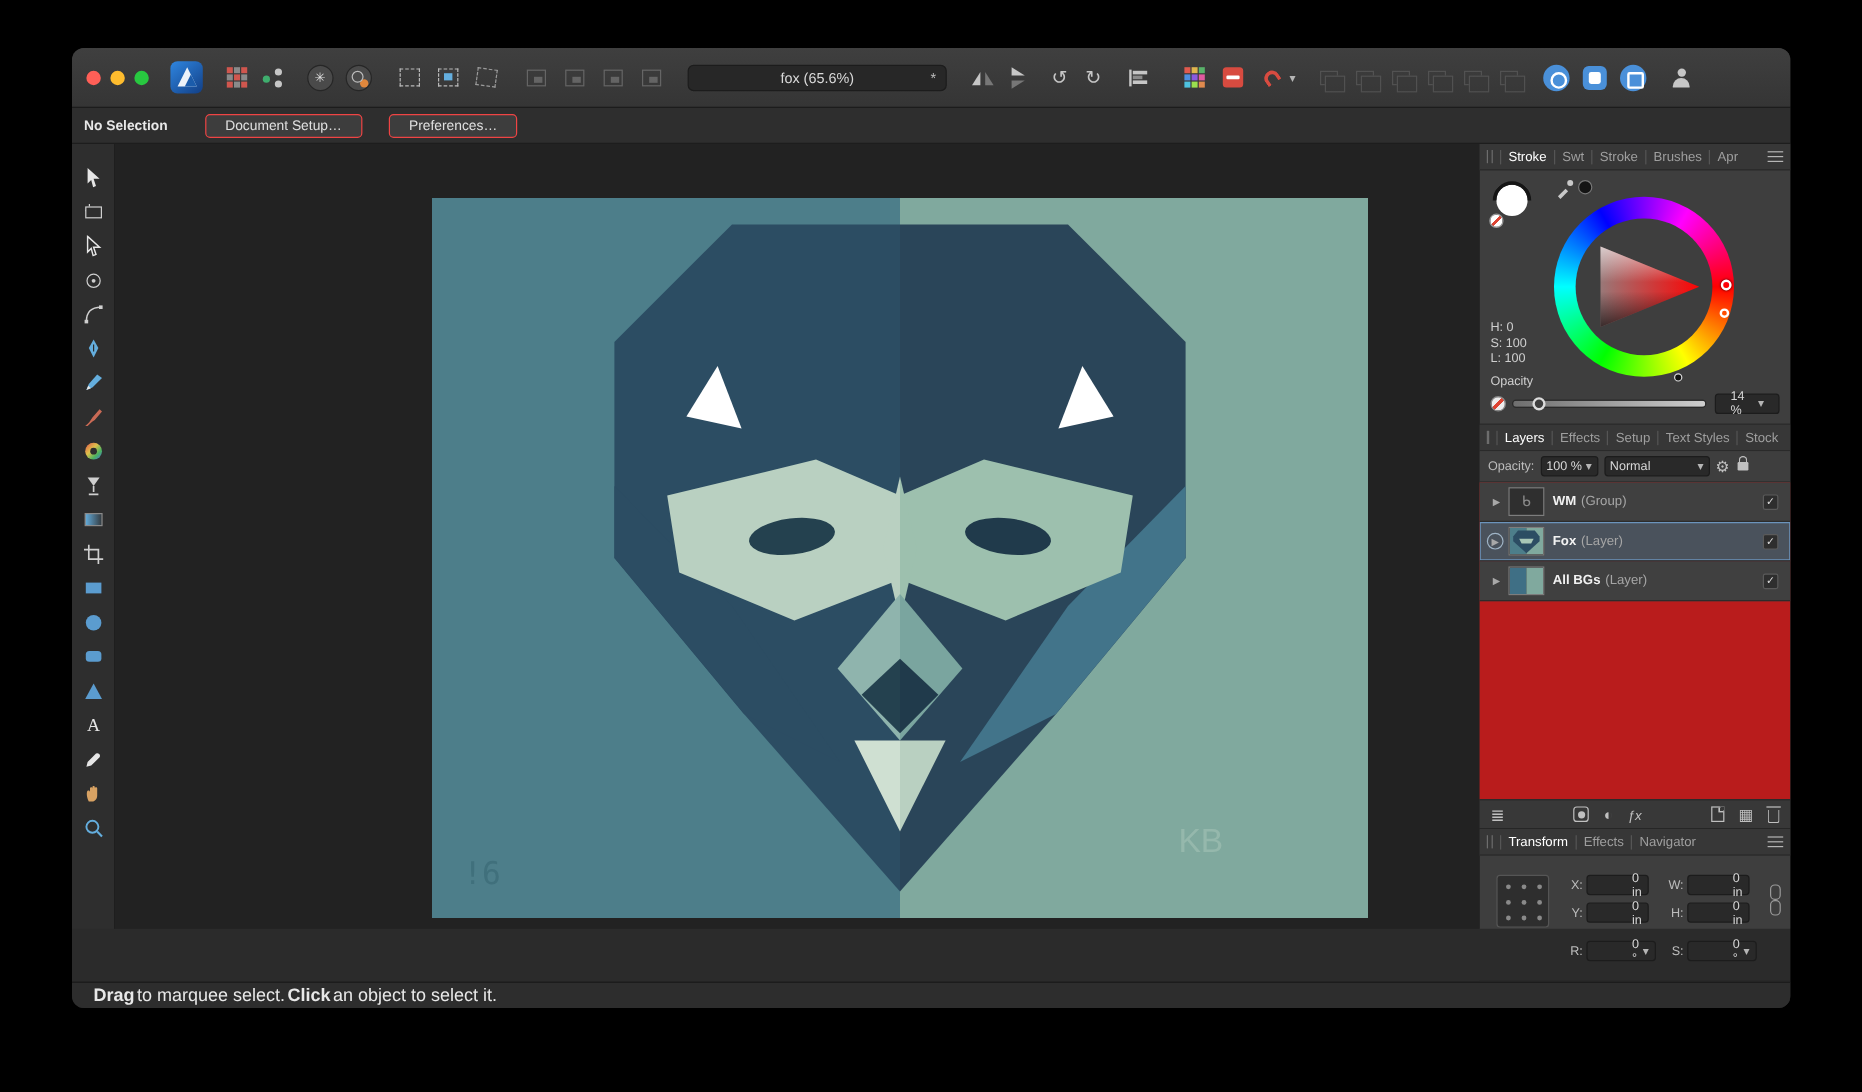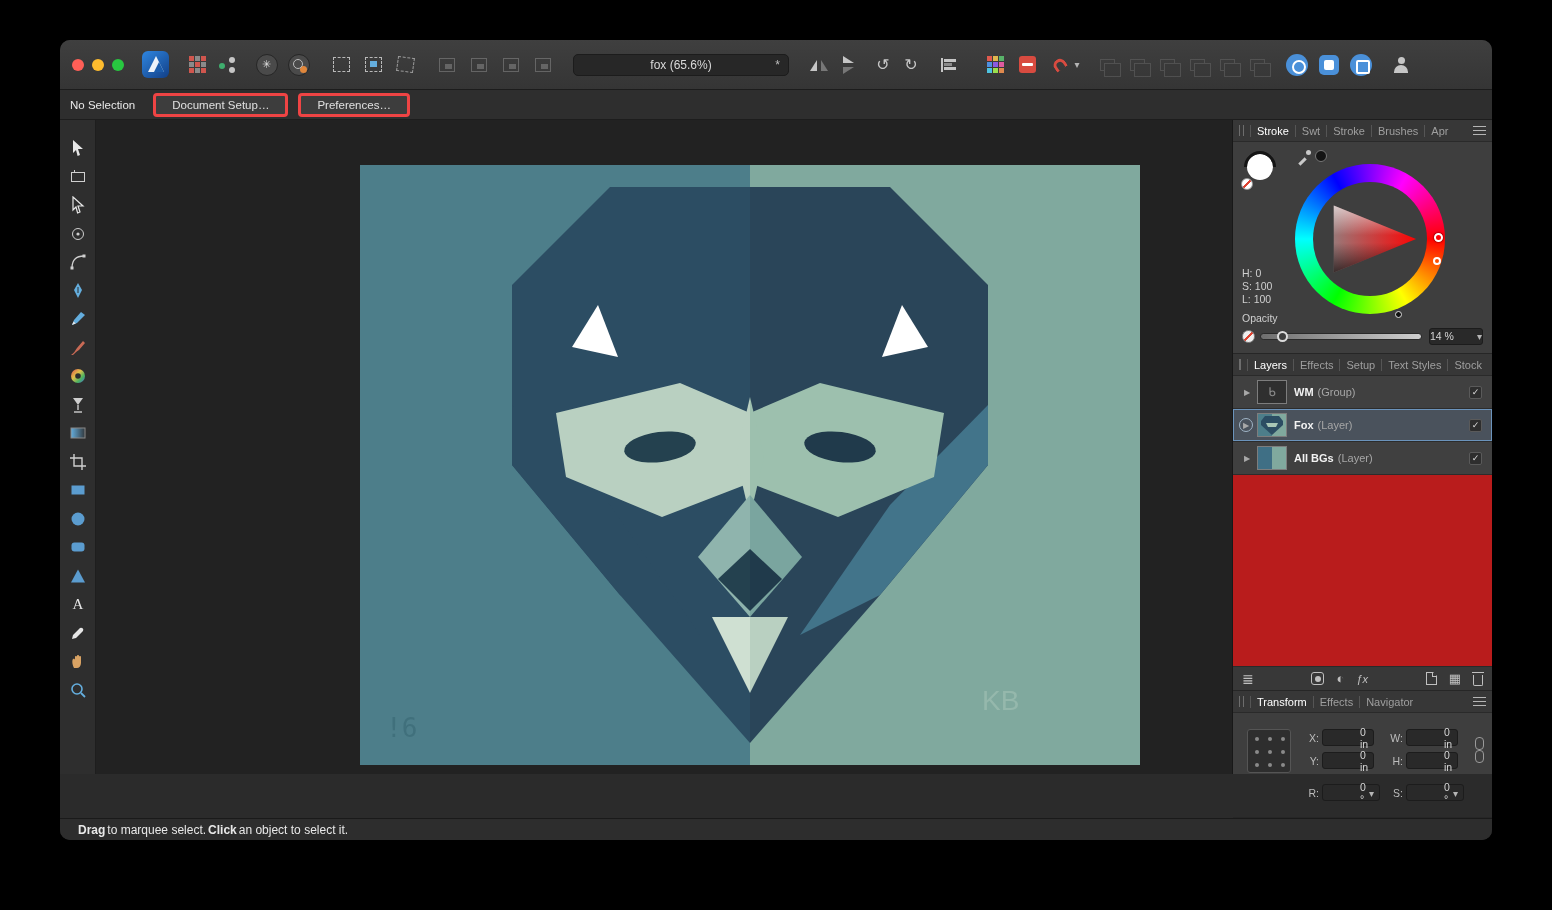--- a/index.html
+++ b/index.html
@@ -70,23 +70,23 @@
   .icon-squareblue::after{content:""; position:absolute; left:5px; top:5px; width:10px; height:10px; background:#fff; border-radius:2px;}
   .icon-roundblue.alt::after{ border-radius:2px; }
   .icon-person { width:18px; height:18px; position:relative; }
   .icon-person::before{content:""; position:absolute; left:5.5px; top:1px; width:7px; height:7px; border-radius:50%; background:#c6c6c6;}
   .icon-person::after{content:""; position:absolute; left:2px; top:9px; width:14px; height:8px; border-radius:7px 7px 0 0; background:#c6c6c6;}
   .rot { font-size:16px; color:#c6c6c6; }
 
   
   .contextbar { height:30px; flex:0 0 30px; background:#2e2e2e; border-bottom:1px solid #1d1d1d;
     display:flex; align-items:center; padding:0 10px; }
-  .ctx-status { color:#e8e8e8; font-size:11.5px; font-weight:normal; margin-right:18px; }
-  .ctx-btn { background:#3d3d3d; border:3px solid #ef4444; border-radius:4px; color:#e0e0e0;
-    font-size:11.5px; padding:3px 16px; margin-right:10px; }
+  .ctx-status { color:#e8e8e8; font-size:11.5px; font-weight:bold; margin-right:31px; }
+  .ctx-btn { background:#3d3d3d; border:1px solid #ef4444; border-radius:4px; color:#e0e0e0;
+    font-size:11.5px; padding:3px 16px; margin-right:22px; }
 
   
   .main { flex:1; display:flex; min-height:0; }
   .rail { width:36px; flex:0 0 36px; background:#2e2e2e; border-right:1px solid #1e1e1e;
     padding-top:14px; display:flex; flex-direction:column; align-items:center; }
   .tool { width:34px; height:28.5px; display:flex; align-items:center; justify-content:center; }
 
   .canvas { flex:1; background:#222; position:relative; overflow:hidden; }
   .artwork { position:absolute; left:264px; top:45px; width:780px; height:600px; }
 
@@ -128,21 +128,21 @@
   .blackdot { position:absolute; left:82px; top:8px; width:12px; height:12px; border-radius:50%; background:#141414; border:1px solid #777; }
   .hsl { position:absolute; left:9px; top:125px; font-size:10.5px; color:#cfcfcf; line-height:13px; }
   .op-label { position:absolute; left:9px; top:170px; font-size:10.5px; color:#cfcfcf; }
   .op-row { position:absolute; left:9px; top:186px; width:242px; height:16px; display:flex; align-items:center; }
   .op-nofill { width:13px; height:13px; border-radius:50%;
     background:linear-gradient(135deg,#eee 42%,#d43 42%,#d43 58%,#eee 58%); border:1px solid #888; margin-right:5px; }
   .op-track { position:relative; width:162px; height:7px; border-radius:4px;
     background:linear-gradient(90deg,#6e6e6e,#cfcfcf); border:1px solid #2a2a2a; margin-right:7px; }
   .op-knob { position:absolute; top:-3px; width:11px; height:11px; border-radius:50%; background:#3e3e3e; border:2px solid #dcdcdc; }
   .op-value { width:54px; height:17px; background:#292929; border:1px solid #1c1c1c; border-radius:3px;
-    display:flex; align-items:center; font-size:10.5px; color:#d6d6d6; padding:0 0; }
+    display:flex; align-items:center; font-size:10.5px; color:#d6d6d6; padding:0 12px; }
   .op-value span:first-child{ flex:1; }
 
   
   .layers-panel { height:337px; flex:0 0 337px; display:flex; flex-direction:column; }
   .layer-controls { height:26px; flex:0 0 26px; display:flex; align-items:center; padding:0 7px; gap:5px;
     background:#3e3e3e; border-bottom:1px solid #2e2e2e; font-size:10.5px; color:#bdbdbd; }
   .dd { background:#292929; border:1px solid #1c1c1c; border-radius:3px; height:17px;
     display:flex; align-items:center; padding:0 4px; color:#d6d6d6; }
   .dd .val { flex:1; }
   .dd.opdd { width:48px; }
@@ -194,21 +194,21 @@
     color:#d6d6d6; display:flex; align-items:center; padding:0 5px; }
   .tf-input.withcaret { width:58px; }
   .tf-input .val { flex:1;padding-left:32px; }
   .linkchain { position:absolute; left:242px; top:24px; width:8px; height:26px; }
   .linkchain::before,.linkchain::after { content:""; position:absolute; left:0; width:7px; height:11px;
     border:1.5px solid #9a9a9a; border-radius:4px; }
   .linkchain::before{ top:0; } .linkchain::after{ bottom:0; }
 
   
   .statusbar { height:22px; flex:0 0 22px; background:#2d2d2d; border-top:1px solid #1a1a1a;
-    display:flex; align-items:center; padding-left:18px; font-size:12px; color:#e8e8e8;margin-top:44px; }
+    display:flex; align-items:center; padding-left:18px; font-size:15px; color:#e8e8e8;margin-top:44px; }
   .statusbar b { font-weight:bold; margin-right:2px; }
   .statusbar span { margin-right:2px; }
 </style>
 </head>
 <body>
 
 <div class="window">
 
   <div class="toolbar">
     <div class="tl red"></div>
@@ -551,20 +551,33 @@
       <section class="panel layers-panel">
         <div class="panel-header">
           <span class="grip"></span>
           <span class="ptab active">Layers</span>
           <span class="ptab">Effects</span>
           <span class="ptab">Setup</span>
           <span class="ptab">Text Styles</span>
           <span class="ptab">Stock</span>
           <span class="menu-icon"></span>
         </div>
+        <div class="layer-controls">
+          <span>Opacity:</span>
+          <span class="dd opdd">
+            <span class="val">100 %</span>
+            <span class="g-caret"></span>
+          </span>
+          <span class="dd blenddd">
+            <span class="val">Normal</span>
+            <span class="g-caret"></span>
+          </span>
+          <span class="g-gear"></span>
+          <span class="padlock"></span>
+        </div>
         <div class="layer-list">
 
           <div class="layer-row">
             <span class="disc"></span>
             <span class="thumb wm"></span>
             <span class="lname">WM</span>
             <span class="ltype">(Group)</span>
             <span class="lcheck">✓</span>
           </div>
 

